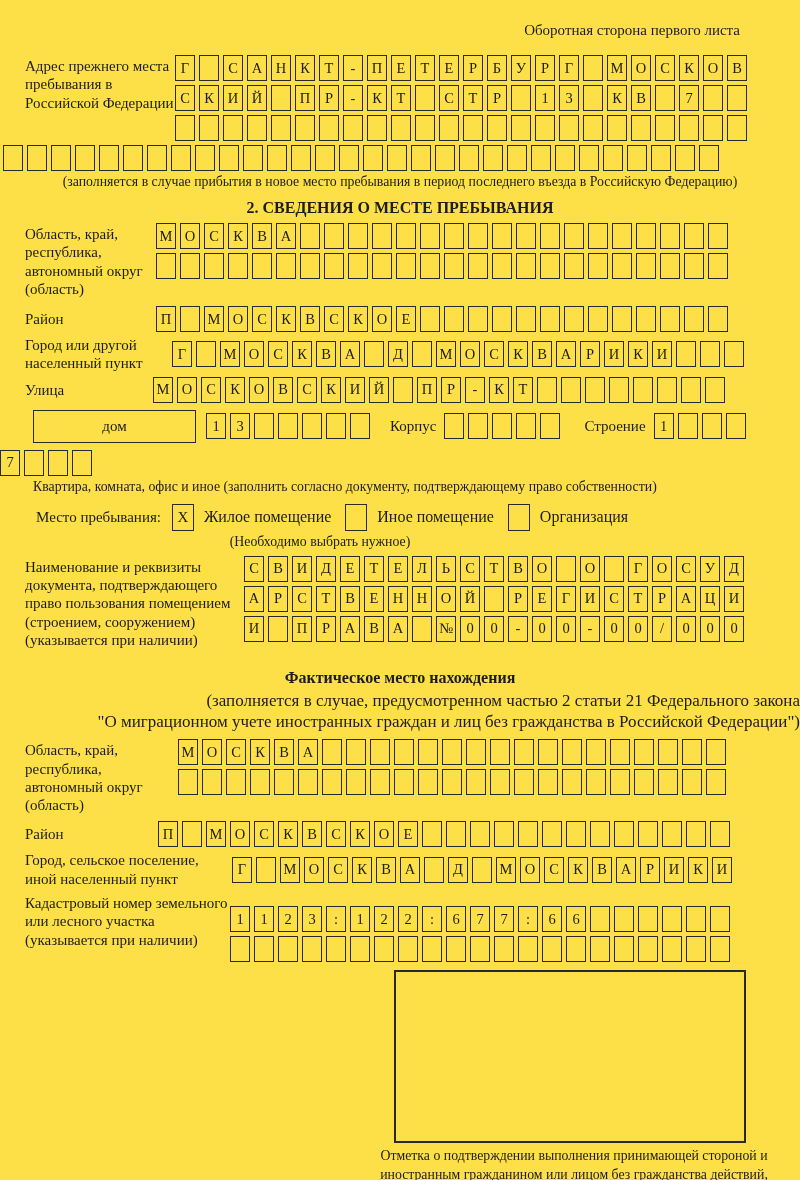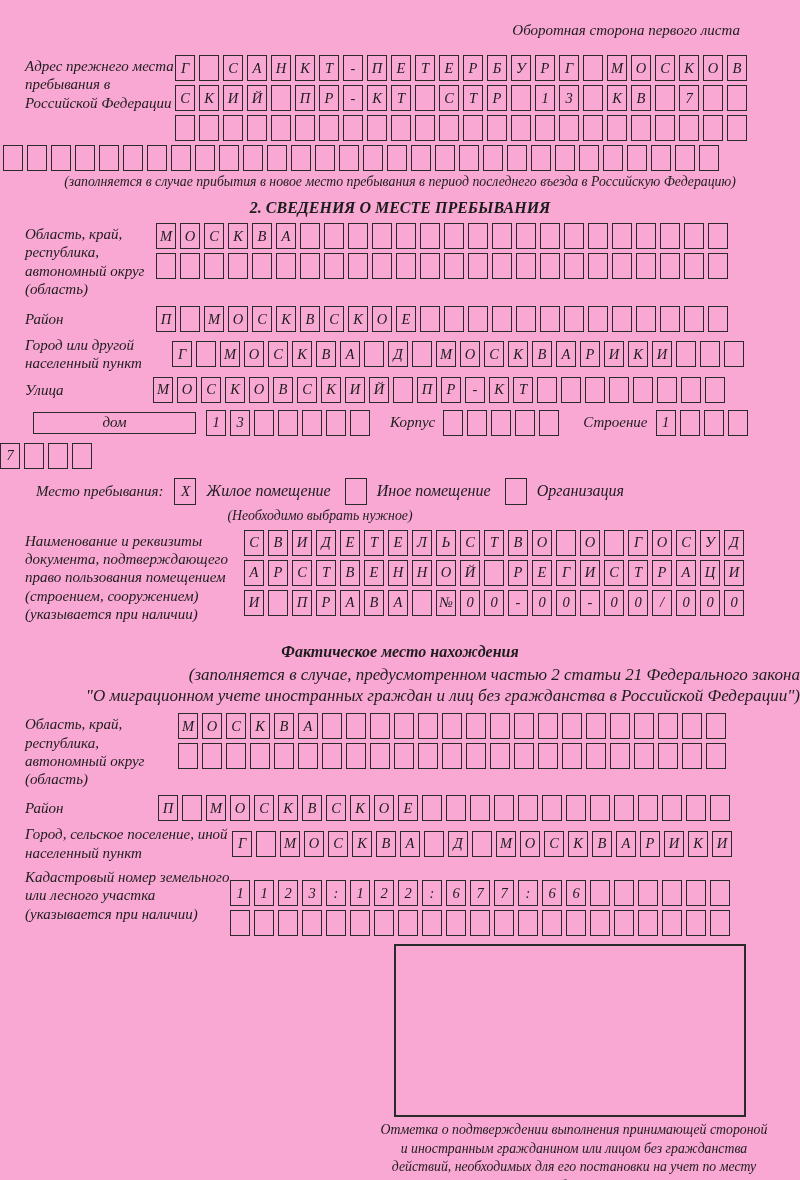--- a/index.html
+++ b/index.html
@@ -1,20 +1,20 @@
 <!DOCTYPE html>
 <html><head>
 <meta charset="utf-8">
 <style>
   * { margin:0; padding:0; box-sizing:border-box; }
   body { background:#fff; }
   .page {
-    width:800px; height:1180px; margin:0 auto; background:#f9a8d4;
+    width:800px; height:1180px; margin:0 auto; background:#fde047;
     font-family:"Liberation Serif","DejaVu Serif",serif; color:#1c1c1c;
-    overflow:hidden; position:relative;font-style:italic;
+    overflow:hidden; position:relative;
   }
   .header-note { margin-top:22px; padding-right:60px; text-align:right; font-size:15px; }
 
   .cells { display:flex; gap:4px; flex:0 0 auto; }
   .cells + .cells { margin-top:4px; }
   .cell {
     width:20px; height:26px; border:1.7px solid #2a2a2a; flex:0 0 auto;
     display:flex; align-items:center; justify-content:center;
     font-size:14.5px; font-family:"Liberation Serif","DejaVu Serif",serif;
   }
@@ -31,21 +31,21 @@
   .w-fregion { width:178px; padding-top:2px; }
   .w-fdistrict { width:158px; }
   .w-fcity { width:232px; }
   .w-cad { width:230px; padding-top:2px; }
 
   .fullrow { margin-left:3px; margin-top:4px; }
   .caption { font-size:13.8px; text-align:center; margin-top:3px; }
   .sec-title { text-align:center; font-weight:bold; font-size:16px; margin-top:9px; }
 
   .wide-box {
-    border:1.8px solid #2a2a2a; height:22px; display:flex; align-items:center;
+    border:1.8px solid #2a2a2a; height:33px; display:flex; align-items:center;
     justify-content:center; font-size:15px; flex:0 0 auto;
   }
   .house-row { display:flex; align-items:center; margin-top:7px; }
   .box-dom { width:163px; margin-left:33px; margin-right:10px; }
   .box-kv { width:199px; margin-left:33px; margin-right:9px; }
   .inline-lbl { font-size:15px; flex:0 0 auto; }
   .ml20 { margin-left:20px; margin-right:8px; }
   .ml24 { margin-left:24px; margin-right:8px; }
 
   .residence-row { display:flex; align-items:center; margin-top:9px; padding-left:36px; }
@@ -372,20 +372,21 @@
   </div>
 
   <div class="house-row">
     <div class="cells">
         <div class="cell">7</div>
         <div class="cell"></div>
         <div class="cell"></div>
         <div class="cell"></div>
       </div>
   </div>
+  <div class="caption" style="text-align:left; padding-left:33px;">Квартира, комната, офис и иное (заполнить согласно документу, подтверждающему право собственности)</div>
 
   <div class="residence-row">
     <div class="res-main">Место пребывания:</div>
     <div class="checkbox">X</div>
     <div class="res-label">Жилое помещение</div>
     <div class="checkbox"></div>
     <div class="res-label">Иное помещение</div>
     <div class="checkbox"></div>
     <div class="res-label">Организация</div>
   </div>

